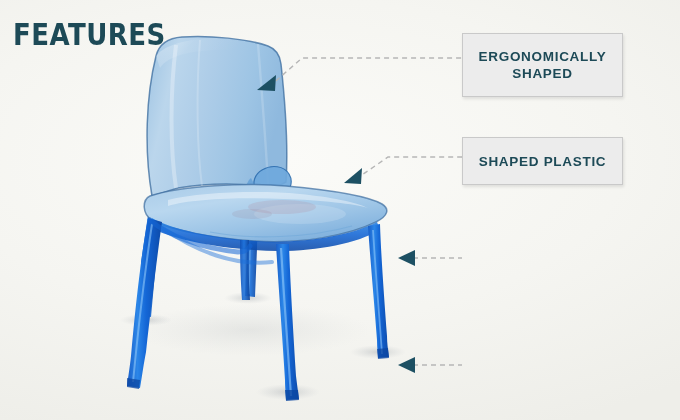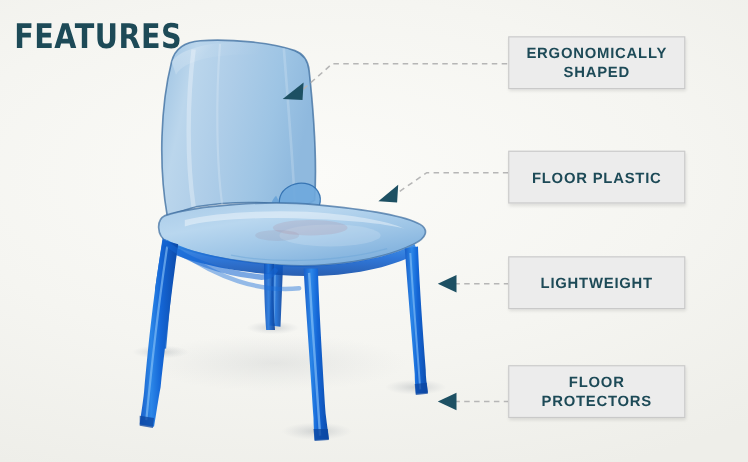--- a/index.html
+++ b/index.html
@@ -231,23 +231,20 @@
     <polygon points="2,11 19,3 19,19" fill="#1d5063"></polygon>
   </svg>
 
   <svg class="connector" style="left:396px; top:354px; width:72px; height:22px;" viewBox="0 0 72 22" xmlns="http://www.w3.org/2000/svg">
     <line x1="17" y1="11" x2="66" y2="11" stroke="#b6b6b6" stroke-width="1.4" stroke-dasharray="5 4"></line>
     <polygon points="2,11 19,3 19,19" fill="#1d5063"></polygon>
   </svg>
 
   <div id="title">FEATURES</div>
 
-  <div class="label-box" style="left:462px; top:33px; width:161px; height:48px;">ERGONOMICALLY
+  <div class="label-box" style="left:462px; top:33px; width:161px; height:64px;">ERGONOMICALLY
 SHAPED</div>
 
-  <div class="label-box" style="left:462px; top:137px; width:161px; height:48px;">FLOOR PLASTIC</div>
-
-  <div class="label-box" style="left:462px; top:233px; width:161px; height:48px;">LIGHTWEIGHT</div>
-
-  <div class="label-box" style="left:462px; top:332px; width:161px; height:48px;">FLOOR
-PROTECTORS</div>
+  <div class="label-box" style="left:462px; top:137px; width:161px; height:48px;">SHAPED PLASTIC</div>
+
+
 
 </div>
 
 </body></html>

